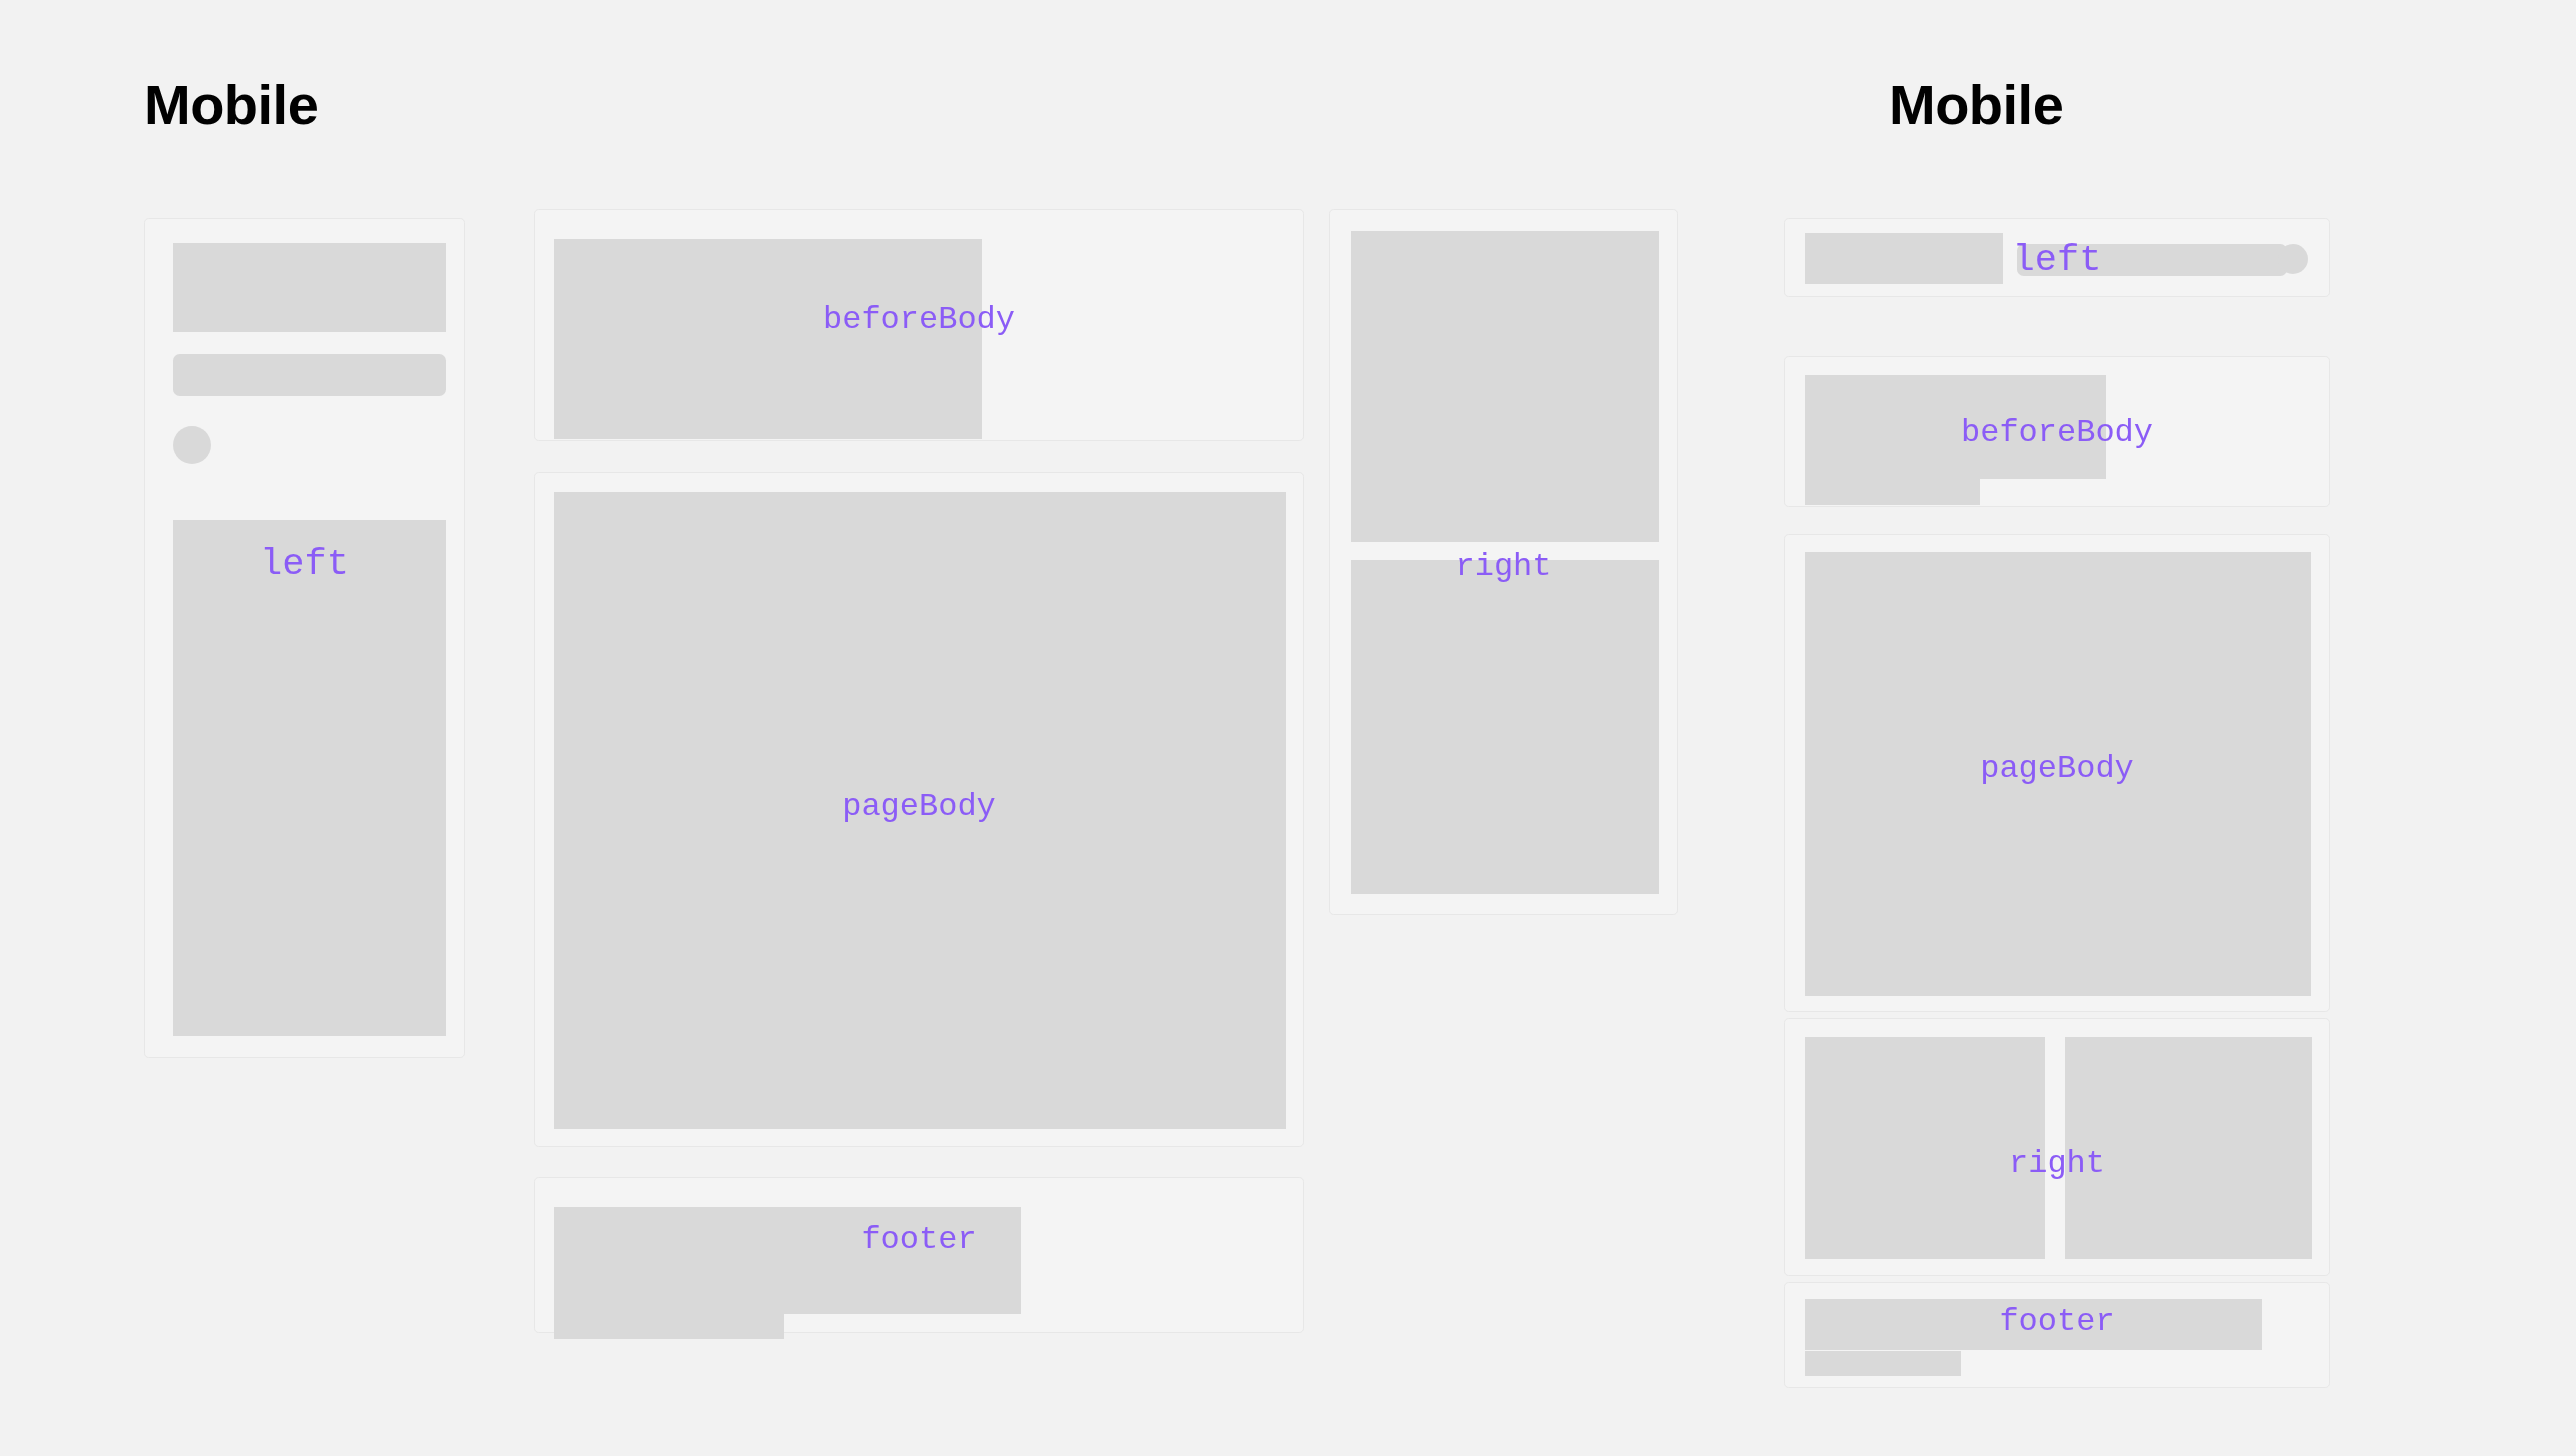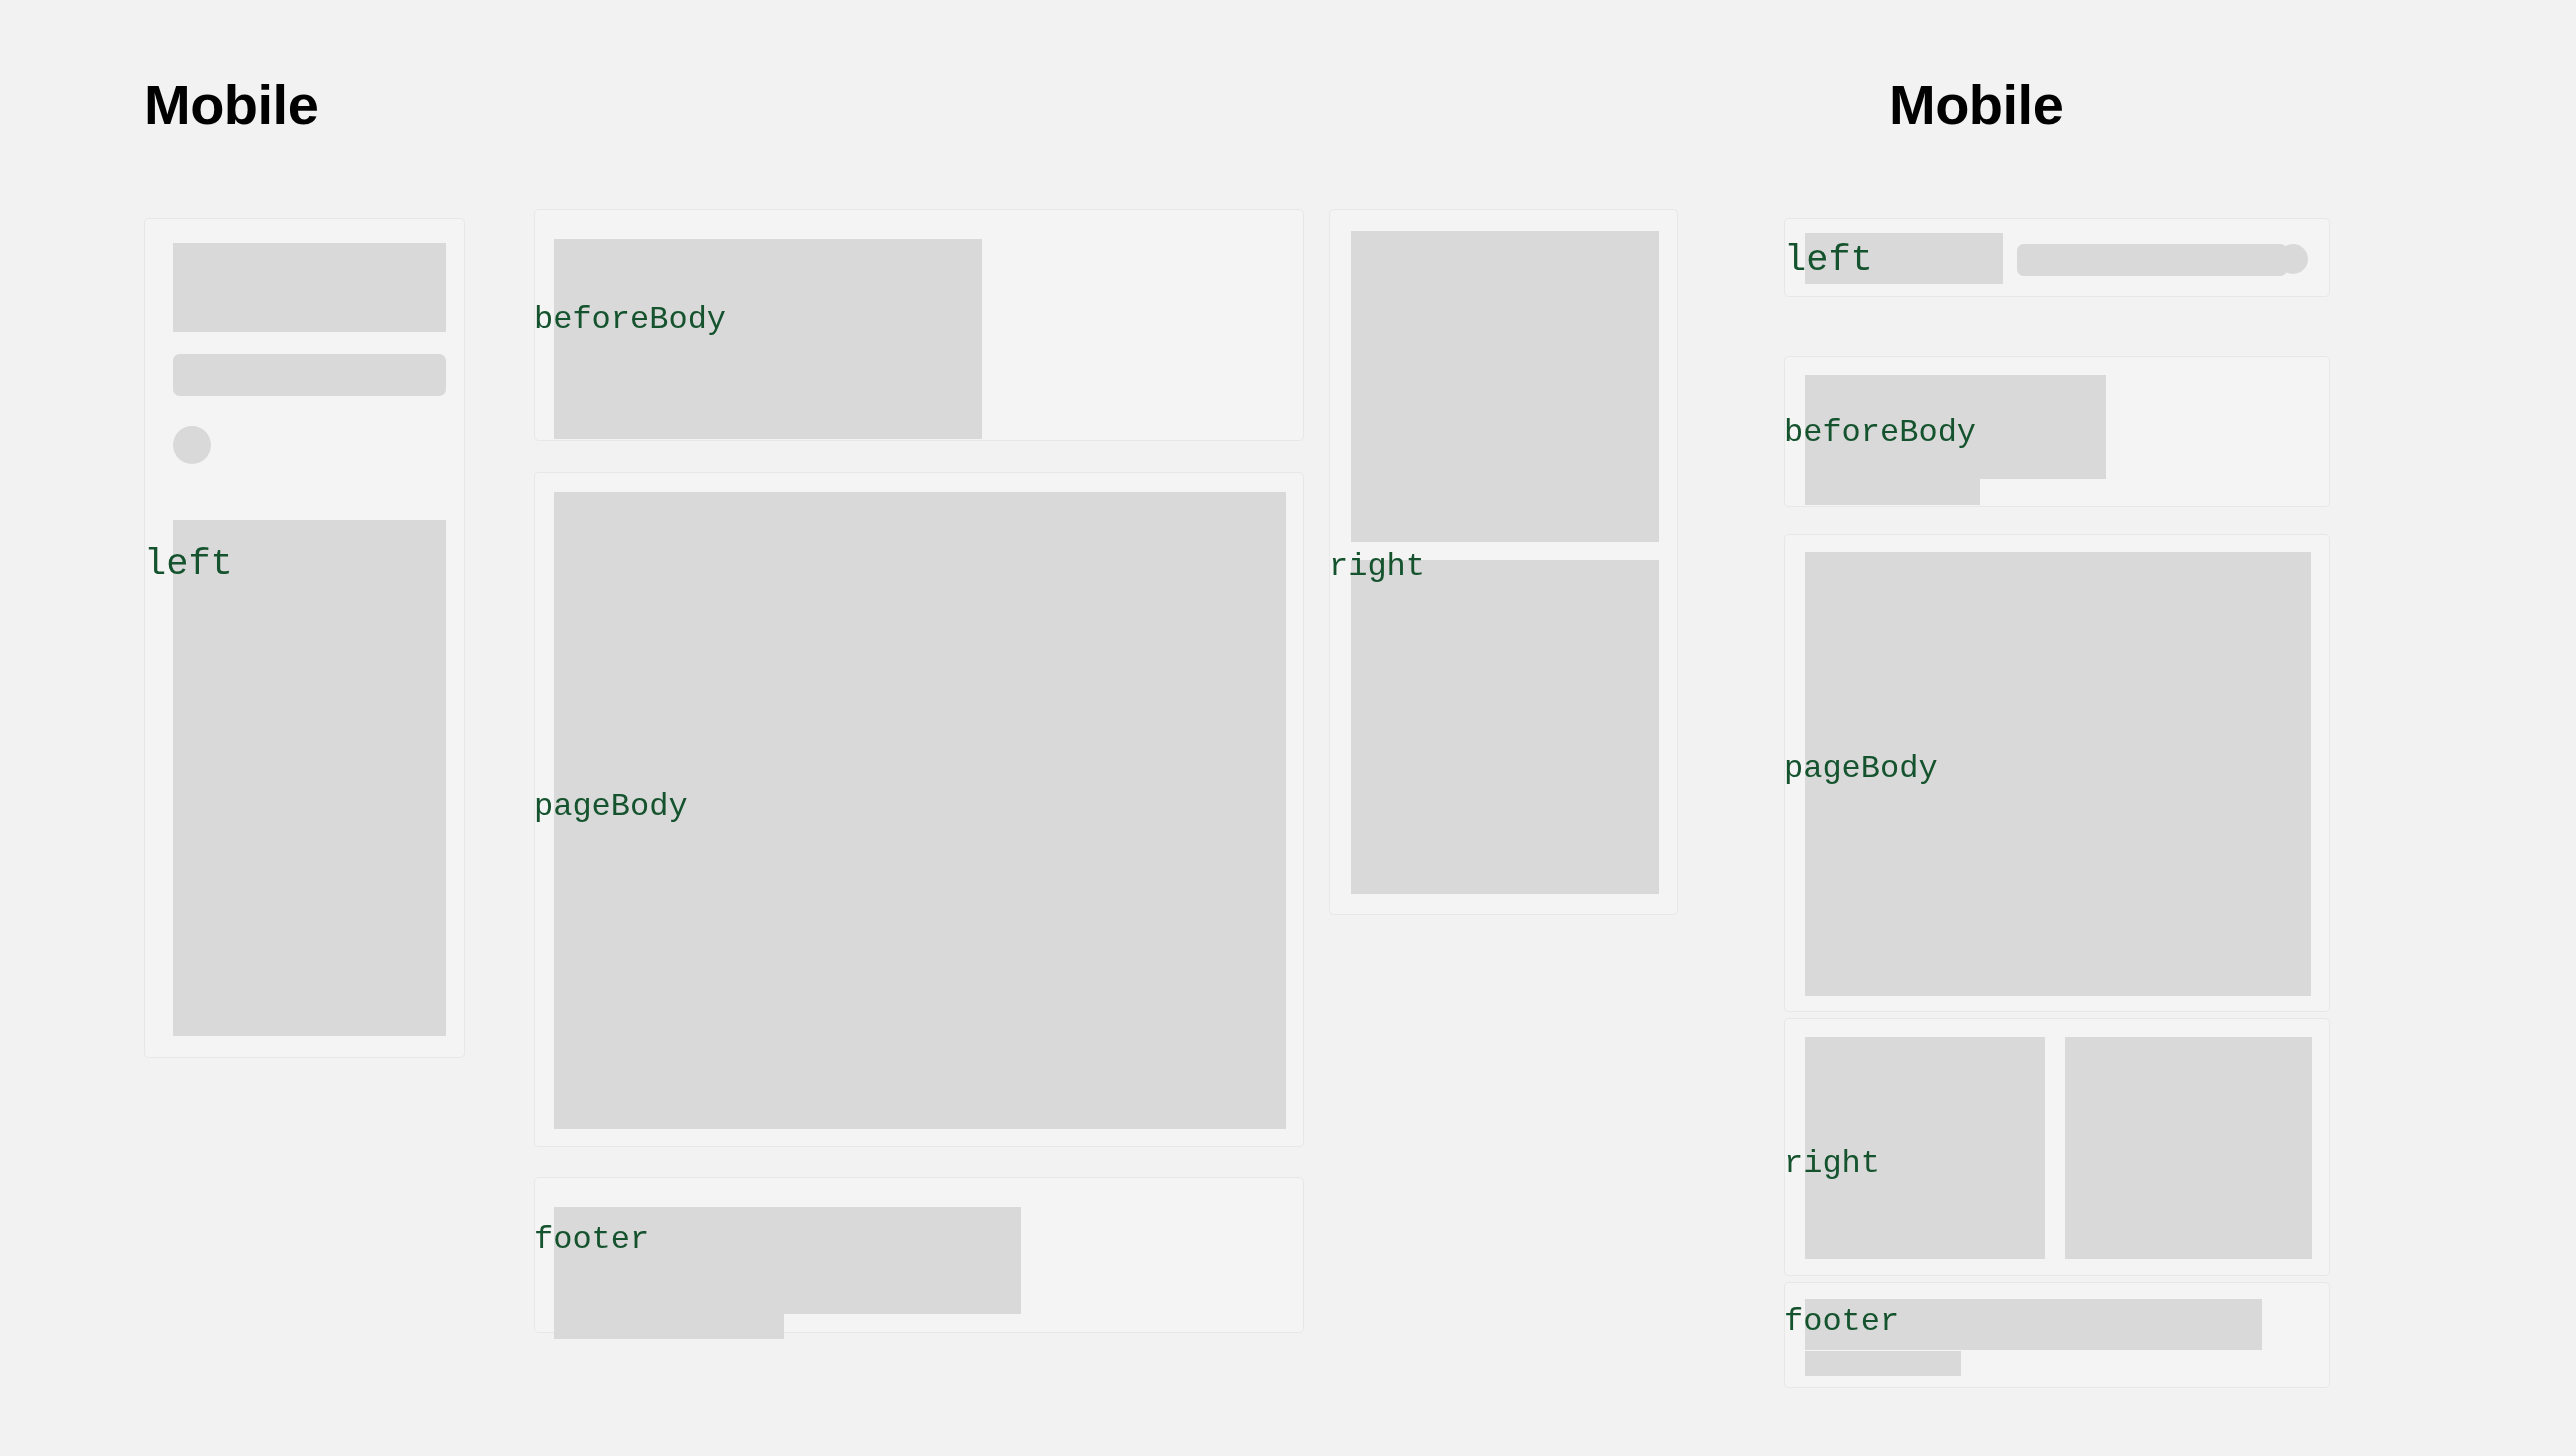--- a/index.html
+++ b/index.html
@@ -51,22 +51,23 @@
   }
   .blk.rounded { border-radius: 6.6px; }
   .blk.circle  { border-radius: 50%; }
 
   
   .slot-label {
     position: absolute;
     font-family: "Liberation Mono", "DejaVu Sans Mono", monospace;
     font-size: 37px;
     line-height: 1;
-    color: #14532d;
+    color: #8b5cf6;
     white-space: nowrap;
+    text-align: center;
     pointer-events: none;
   }
   .slot-label.lg { font-size: 32px; }
 </style>
 </head>
 <body>
 
 <div class="canvas">
 
   <div class="section-title" id="desktop-title">Mobile</div>

